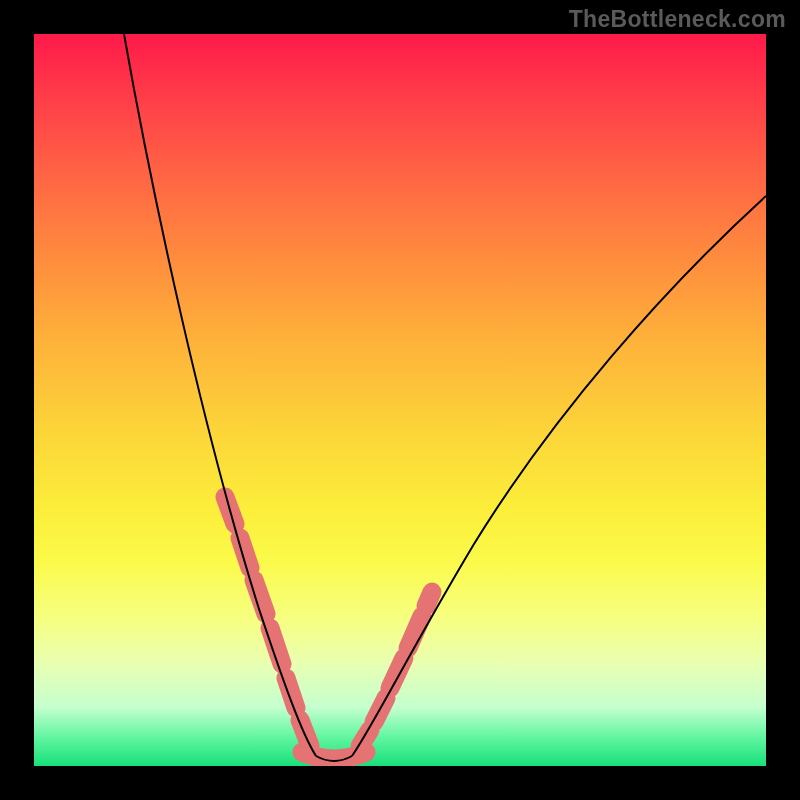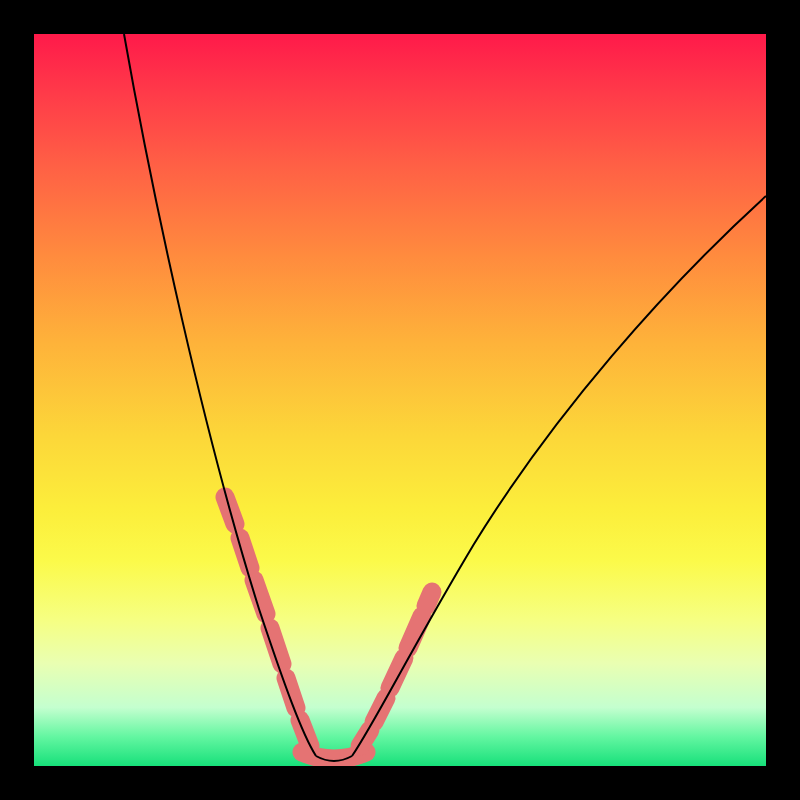--- a/index.html
+++ b/index.html
@@ -64,20 +64,21 @@
     stroke: #e57373;
     stroke-width: 19;
     stroke-linecap: round;
     stroke-linejoin: round;
   }
 </style>
 </head>
 <body>
 
 <div class="stage">
+  <div class="attribution">TheBottleneck.com</div>
 
   <div class="plot-area">
     <div class="gradient-bg"></div>
 
     <svg class="curves" viewBox="0 0 732 732" preserveAspectRatio="none">
 
       <path class="pink-band" d="M 191 463
                L 201 490
                M 206 504
                L 216 534

